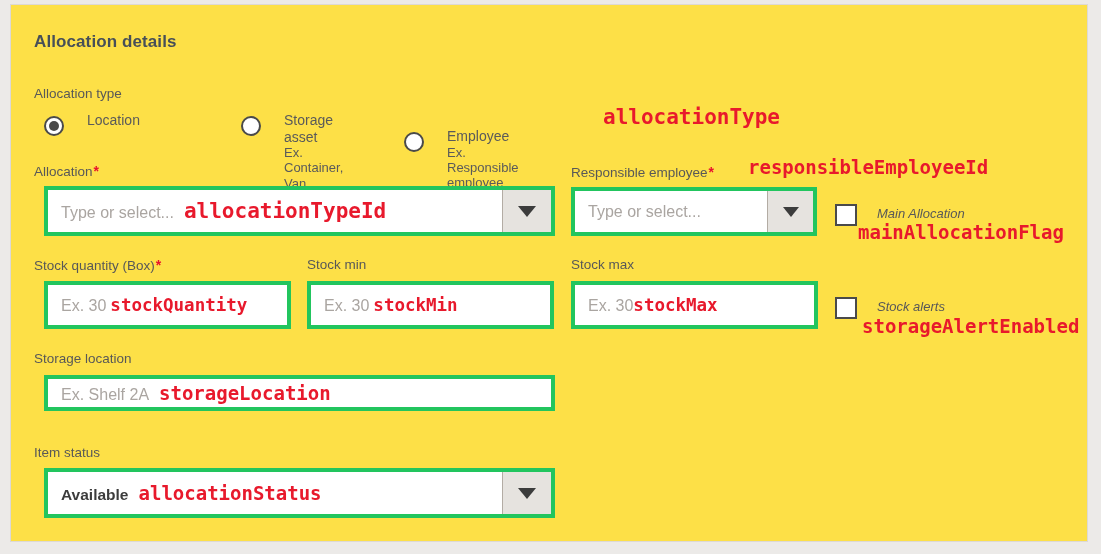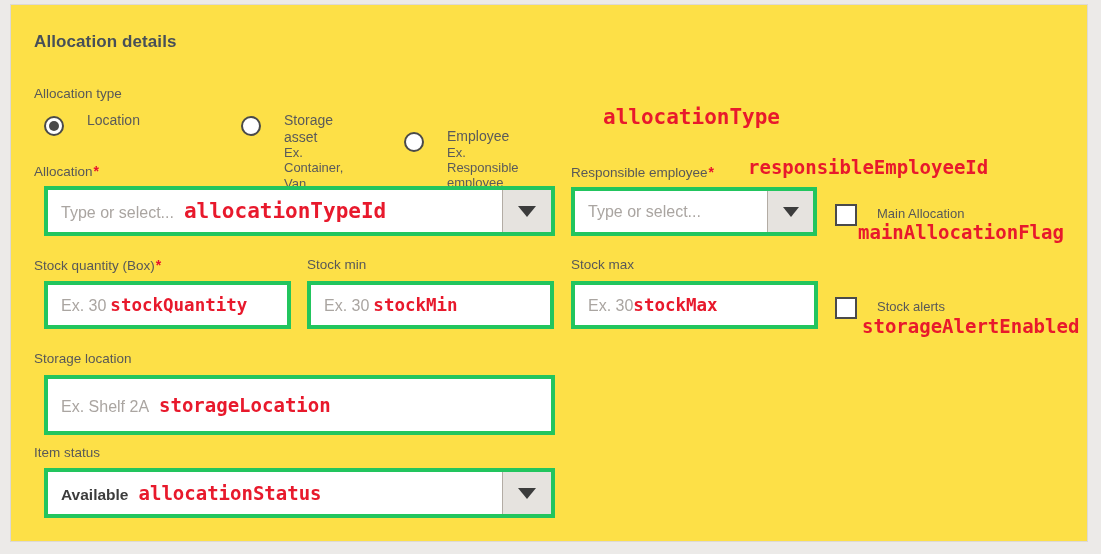--- a/index.html
+++ b/index.html
@@ -150,21 +150,21 @@
     border-right: 9px solid transparent;
     border-top: 11px solid #3c3c3c;
   }
   .caret.small {
     border-left: 8px solid transparent;
     border-right: 8px solid transparent;
     border-top: 10px solid #3c3c3c;
   }
 
   
-  .chk-wrap { position: absolute; }
+  .chk-wrap { position: absolute; font-style: italic; }
   .chk {
     position: absolute;
     left: 0;
     top: 0;
     width: 22px;
     height: 22px;
     border: 2px solid #4a4a4a;
     background: #ffffff;
     box-sizing: border-box;
   }
@@ -280,21 +280,21 @@
   </div>
 
   <div class="chk-wrap" style="left:824px; top:292px; width:250px; height:26px;">
     <span class="chk"></span>
     <span class="chk-label">Stock alerts</span>
   </div>
   <div class="anno anno-md" style="position:absolute; left:851px; top:310px;">storageAlertEnabled</div>
 
   <div class="field-label" style="left:23px; top:346px;">Storage location</div>
 
-  <div class="input-box" style="left:33px; top:370px; width:511px; height:60px;align-items:center;">
+  <div class="input-box" style="left:33px; top:370px; width:511px; height:36px;align-items:center;">
     <span class="input-text">
       <span>Ex. Shelf 2A</span>
       <span class="anno anno-md">storageLocation</span>
     </span>
   </div>
 
   <div class="field-label" style="left:23px; top:440px;">Item status</div>
 
   <div class="input-box" style="left:33px; top:463px; width:511px; height:50px;">
     <span class="input-text">

